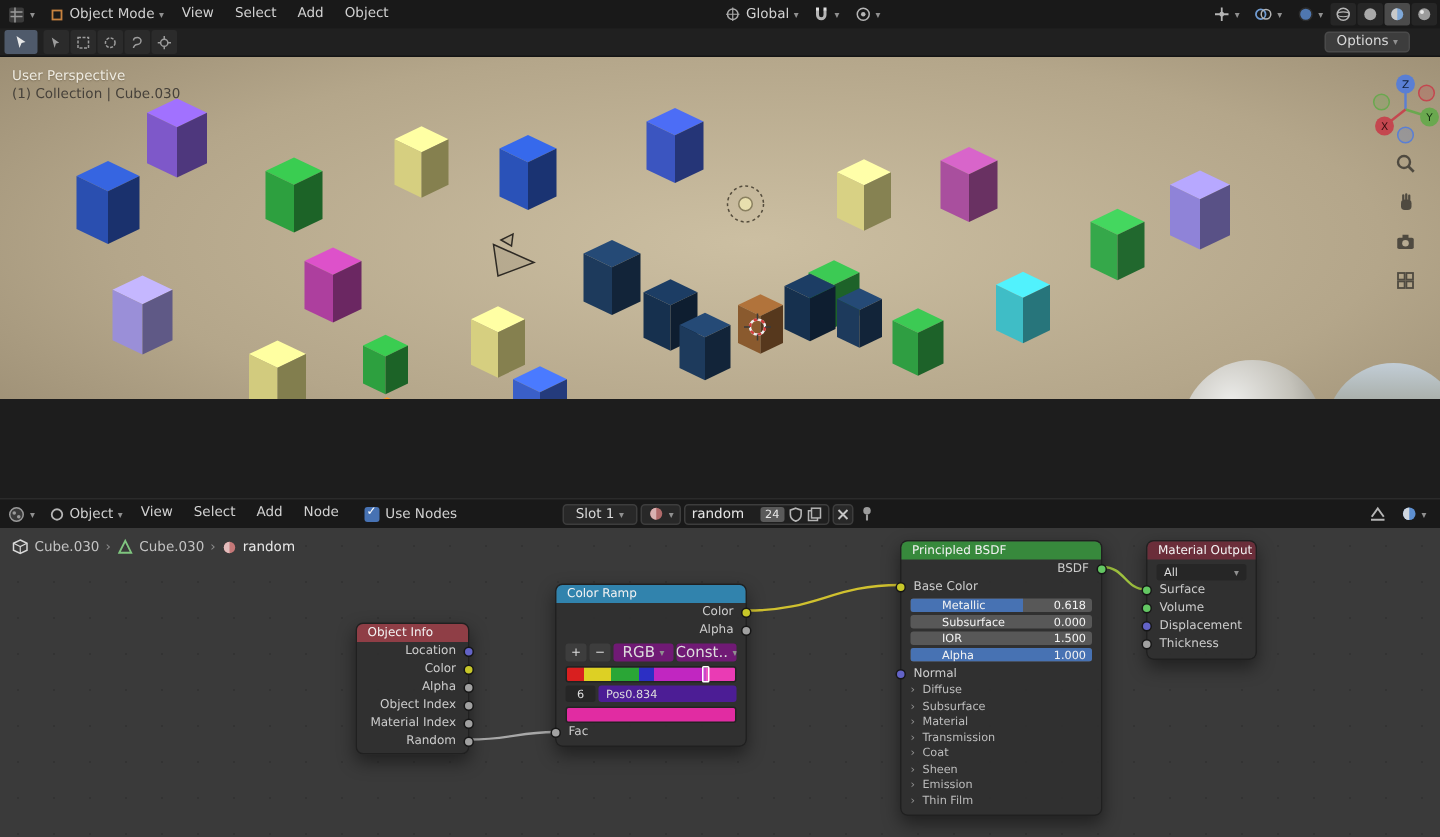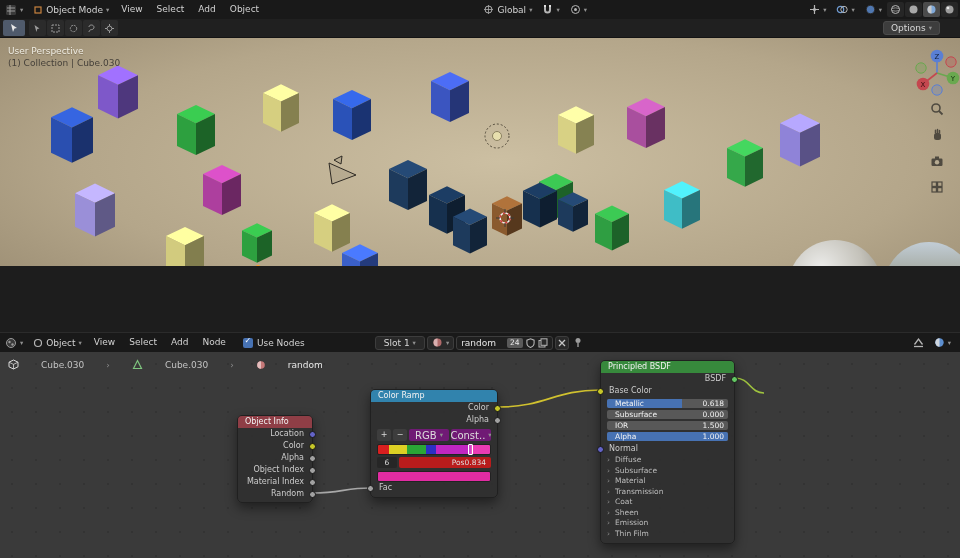--- a/index.html
+++ b/index.html
@@ -51,21 +51,21 @@
   .name-field{margin-left:2px;height:14px;background:#1f1f1f;border:1px solid #3d3d3d;border-radius:3px;
     display:flex;align-items:center;padding:0 4px;gap:3px}
   .name-text{font-size:9px;color:#e6e6e6;padding-right:8px}
   .badge{font-size:7.5px;color:#e8e8e8;background:#5a5a5a;border-radius:2px;padding:0 3px;line-height:10px}
   .sq-btn{width:14px;height:14px;margin-left:2px;background:#282828;border:1px solid #3d3d3d;border-radius:3px;
     display:flex;align-items:center;justify-content:center}
 
   
   .se-canvas{position:absolute;left:0;top:352px;width:960px;height:206px;background:#3a3a3a;
     background-image:radial-gradient(circle,#333 1px,transparent 1px);background-size:24px 24px;overflow:hidden}
-  .breadcrumb{position:absolute;left:8px;top:7px;display:flex;align-items:center;gap:22px;z-index:4}
+  .breadcrumb{position:absolute;left:8px;top:7px;display:flex;align-items:center;gap:4px;z-index:4}
   .bc-text{font-size:9px;color:#c3c3c3}
   .bc-text.last{color:#e8e8e8}
   .bc-sep{font-size:9px;color:#8d8d8d}
   .wires{position:absolute;left:0;top:0;z-index:1}
   .wire{fill:none;stroke-width:1.6px}
 
   .node{position:absolute;background:rgba(48,48,48,.97);border:1px solid #202020;border-radius:5px;
     box-shadow:0 5px 12px rgba(0,0,0,.45);z-index:2;font-size:8px;color:#ccc}
   .node-header{height:12px;line-height:12px;padding:0 7px;font-size:8px;color:#f2f2f2;
     border-radius:4px 4px 0 0;white-space:nowrap;overflow:hidden}
@@ -82,28 +82,28 @@
   .node-output{left:764px;top:8px;width:74px;padding-bottom:4px}
 
   .cr-controls{display:flex;gap:2px;margin:3px 6px 0 6px;height:12px}
   .cr-btn{width:14px;background:#3d3d3d;border-radius:2px;text-align:center;line-height:12px;font-size:8px;color:#ddd}
   .cr-dd{flex:1;background:#701a75;border-radius:2px;font-size:10px;color:#ddd;display:flex;align-items:center;
     justify-content:center;overflow:hidden;white-space:nowrap}
   .cr-ramp{position:relative;margin:3px 6px 0 6px;height:11px;border-radius:2px;border:1px solid #222}
   .cr-stop{position:absolute;top:-1px;width:5px;height:11px;border:1px solid #fff;background:rgba(255,255,255,.15);border-radius:1px}
   .cr-fields{display:flex;gap:2px;margin:2px 6px 0 6px;height:11px}
   .cr-index{width:20px;background:#262626;border-radius:2px;text-align:center;line-height:11px;font-size:7.5px;color:#ddd}
-  .cr-pos{flex:1;background:#b91c1c;border-radius:2px;display:flex;align-items:center;justify-content:flex-end;
+  .cr-pos{flex:1;background:#4c1d95;border-radius:2px;display:flex;align-items:center;justify-content:flex-start;
     padding:0 5px;font-size:7.5px;color:#ddd}
   .cr-swatch{margin:3px 6px 0 6px;height:11px;border-radius:2px;border:1px solid #222}
 
   .sliders{padding:2px 6px 0 6px}
   .prop-slider{position:relative;height:9px;margin-bottom:2px;background:#585858;border-radius:2px;overflow:hidden}
   .prop-slider .fill{position:absolute;left:0;top:0;bottom:0;background:#4772b3}
-  .s-label{position:absolute;left:8px;top:0;line-height:9px;font-size:7.5px;color:#f3f3f3}
+  .s-label{position:absolute;left:21px;top:0;line-height:9px;font-size:7.5px;color:#f3f3f3}
   .s-value{position:absolute;right:4px;top:0;line-height:9px;font-size:7.5px;color:#f3f3f3}
 
   .panel-row{position:relative;height:10.5px;line-height:10.5px;padding:0 8px 0 14px;font-size:7.5px;color:#bdbdbd;white-space:nowrap}
   .panel-row::before{content:"›";position:absolute;left:6px;color:#8f8f8f}
 
   .mo-dd{margin:3px 6px 0 6px;height:11px;background:#262626;border-radius:2px;display:flex;align-items:center;
     justify-content:space-between;padding:0 5px;font-size:7.5px;color:#ddd}
 </style>
 </head>
 <body>
@@ -618,14 +618,24 @@
       <div class="panel-row">Diffuse</div>
       <div class="panel-row">Subsurface</div>
       <div class="panel-row">Material</div>
       <div class="panel-row">Transmission</div>
       <div class="panel-row">Coat</div>
       <div class="panel-row">Sheen</div>
       <div class="panel-row">Emission</div>
       <div class="panel-row">Thin Film</div>
     </div>
 
+    <div class="node node-output">
+      <div class="node-header nh-maroon">Material Output</div>
+      <div class="mo-dd dd">
+        <span>All</span>
+      </div>
+      <div class="n-row"><i class="sock l sk-shd"></i><span>Surface</span></div>
+      <div class="n-row"><i class="sock l sk-shd"></i><span>Volume</span></div>
+      <div class="n-row"><i class="sock l sk-vec"></i><span>Displacement</span></div>
+      <div class="n-row"><i class="sock l sk-val"></i><span>Thickness</span></div>
+    </div>
   </div>
 </div>
 
 </body></html>

